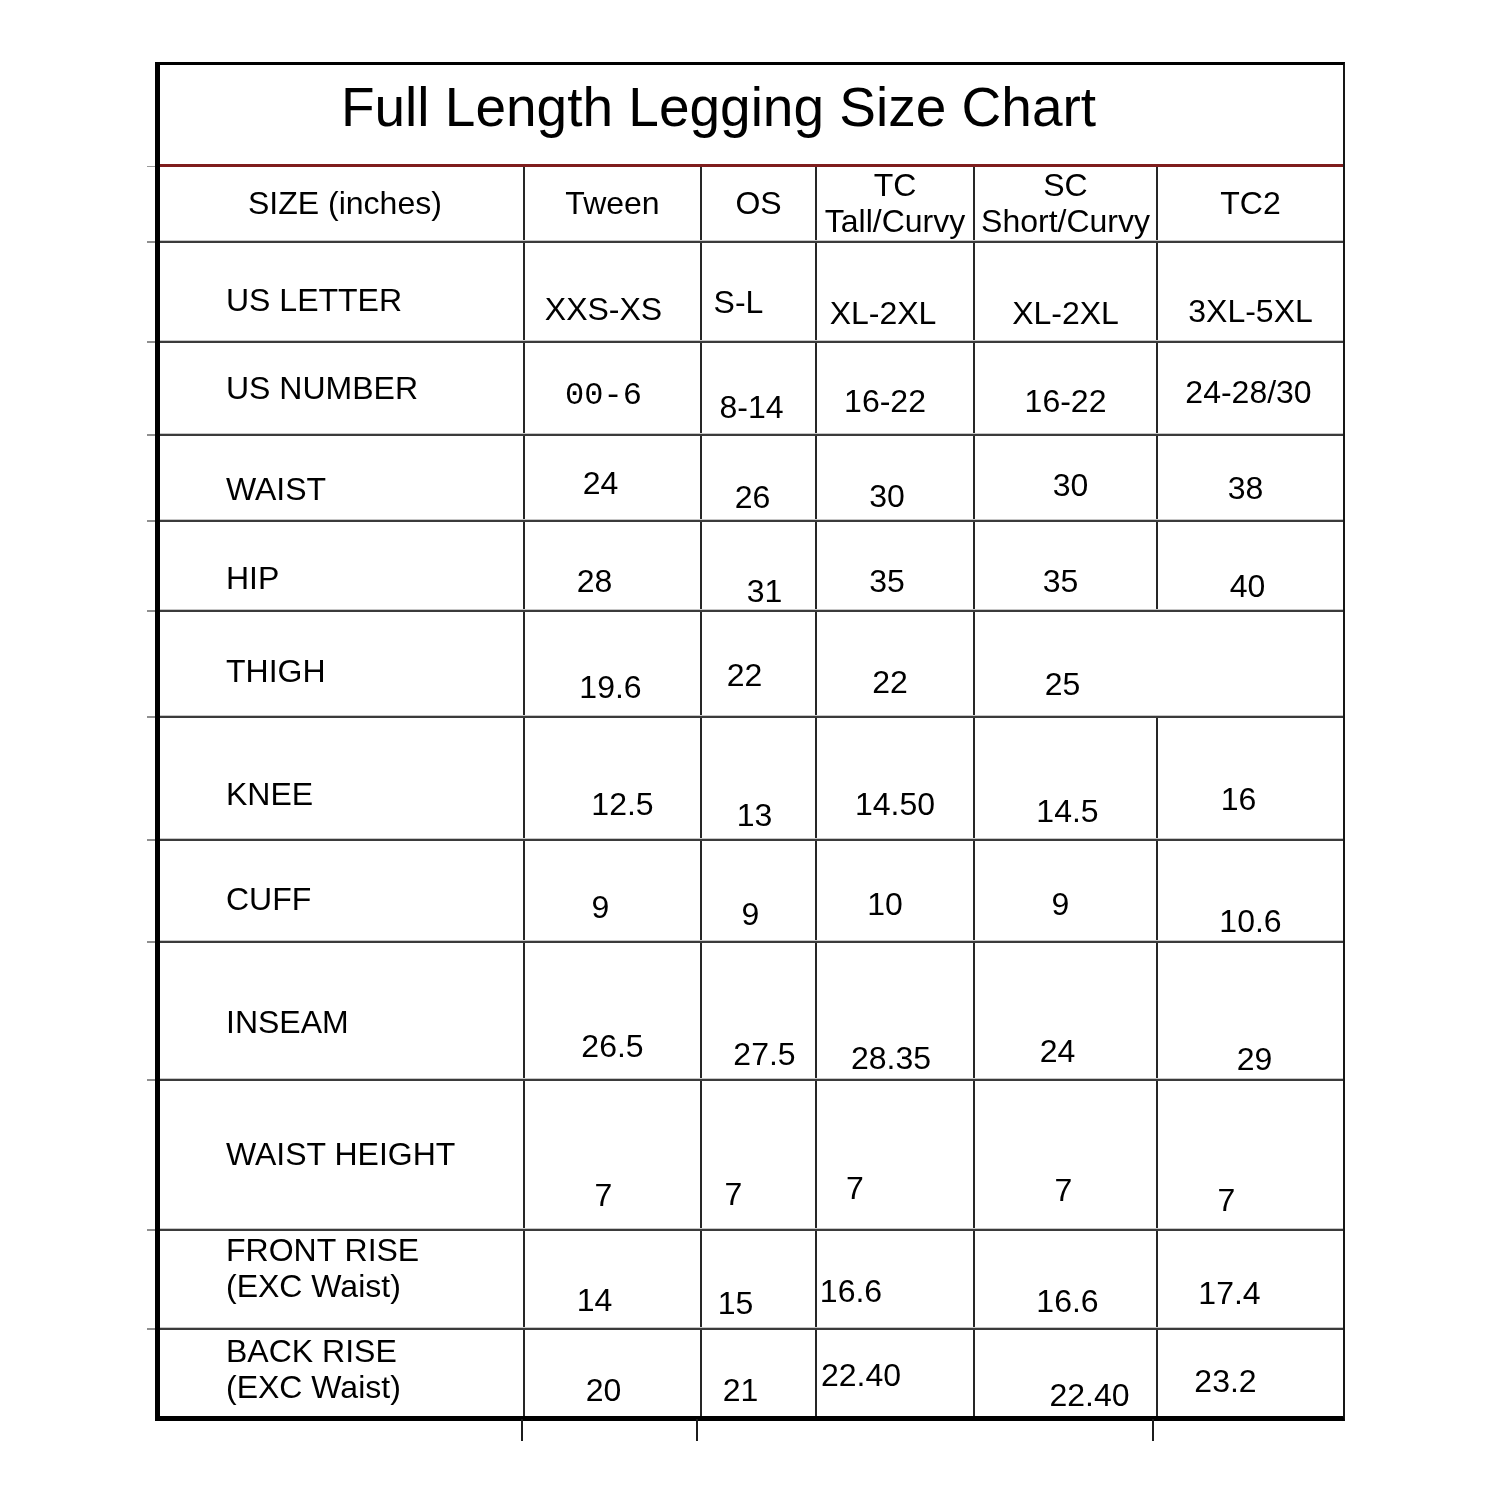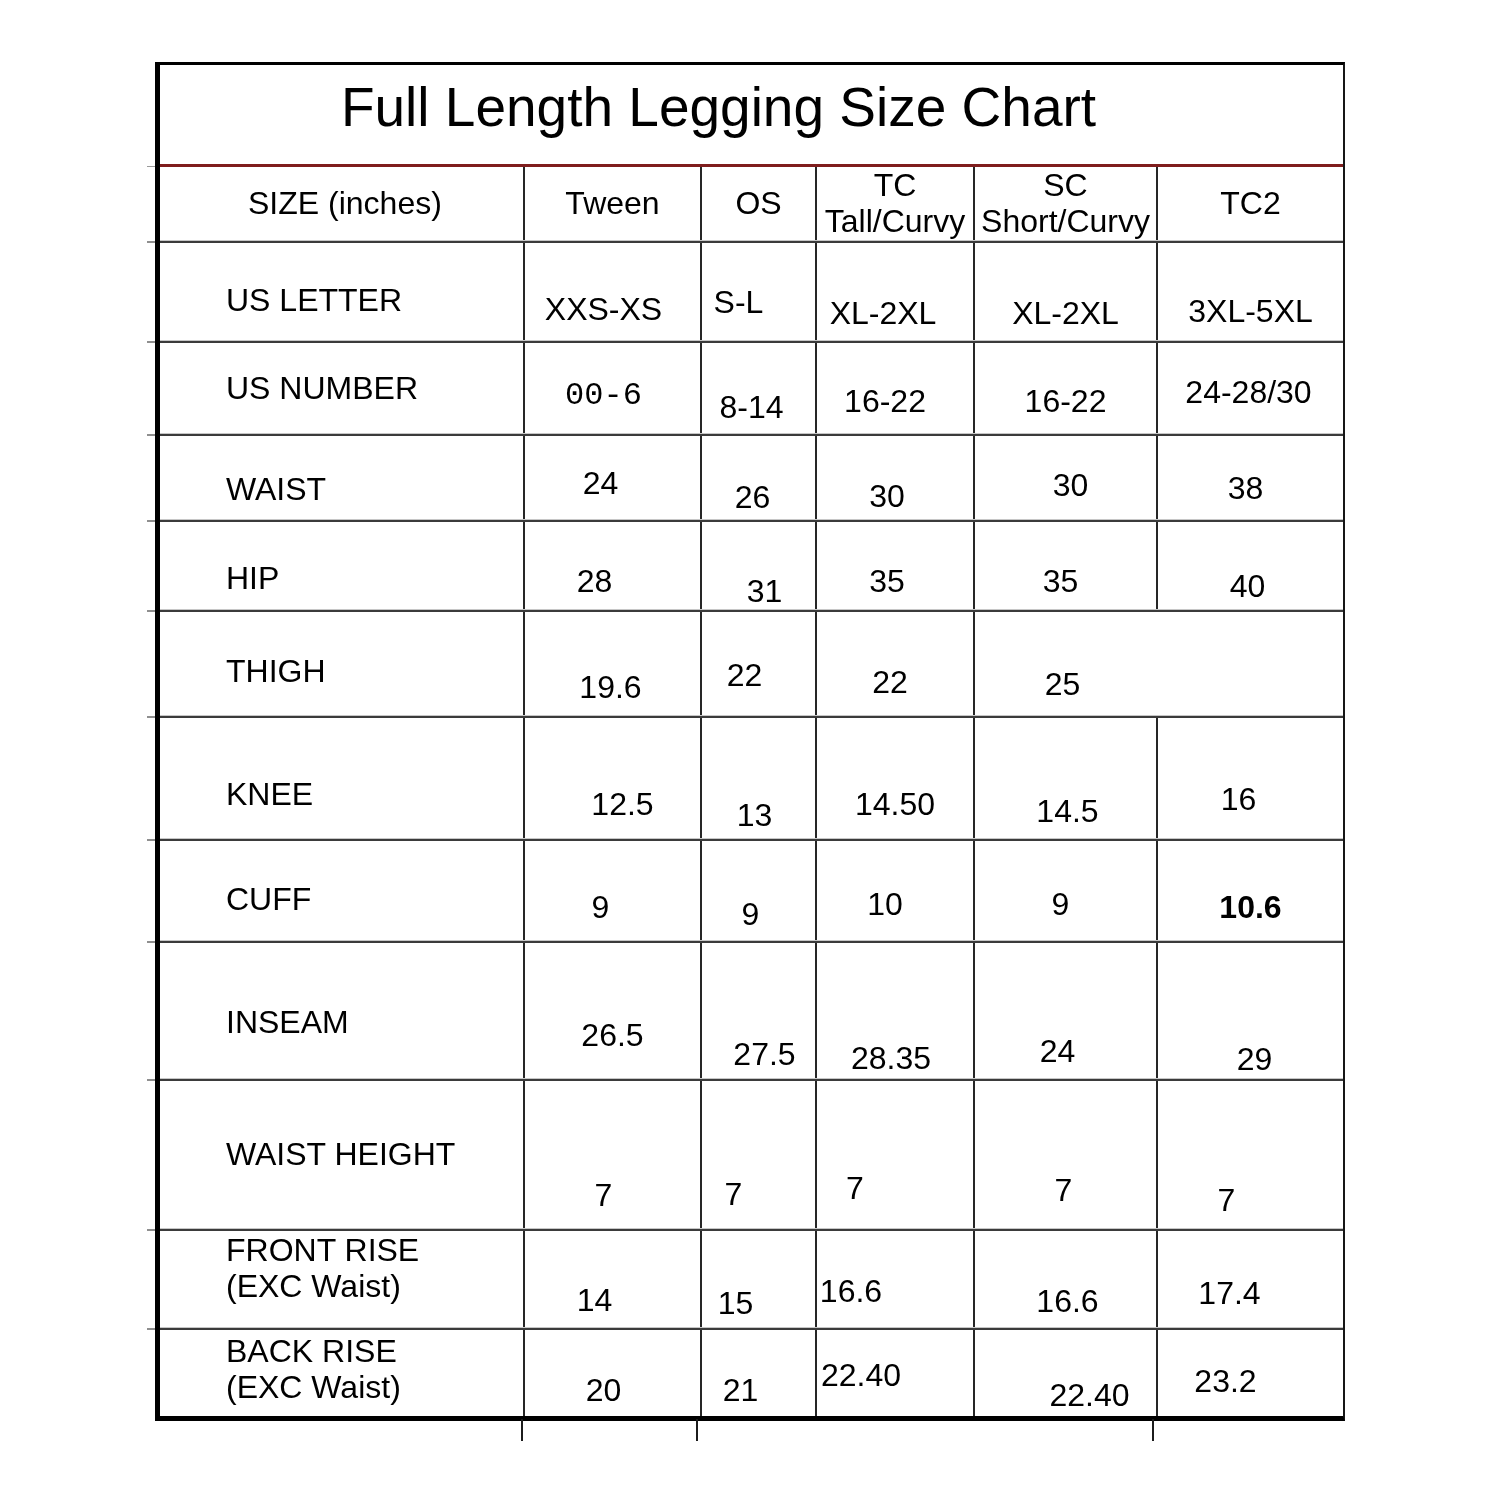--- a/index.html
+++ b/index.html
@@ -222,27 +222,27 @@
           </div>
           <div class="cell value-cell" style="padding-bottom: 8px;">
             <span style="transform: translateX(-8px);">9</span>
           </div>
           <div class="cell value-cell" style="padding-bottom: 18px;">
             <span style="transform: translateX(-10px);">10</span>
           </div>
           <div class="cell value-cell" style="padding-bottom: 18px;">
             <span style="transform: translateX(-5px);">9</span>
           </div>
-          <div class="cell value-cell" style="padding-bottom: 15px; font-weight: bold;">
+          <div class="cell value-cell" style="padding-bottom: 1px;">
             <span style="transform: translateX(0px);">10.6</span>
           </div>
         </div>
         <div class="grid-row data-row" style="height: 138px;">
           <div class="cell row-label" style="transform: translateY(12px);">INSEAM</div>
-          <div class="cell value-cell" style="padding-bottom: 25px;">
+          <div class="cell value-cell" style="padding-bottom: 14px;">
             <span style="transform: translateX(0px);">26.5</span>
           </div>
           <div class="cell value-cell" style="padding-bottom: 6px;">
             <span style="transform: translateX(6px);">27.5</span>
           </div>
           <div class="cell value-cell" style="padding-bottom: 2px;">
             <span style="transform: translateX(-4px);">28.35</span>
           </div>
           <div class="cell value-cell" style="padding-bottom: 9px;">
             <span style="transform: translateX(-8px);">24</span>

